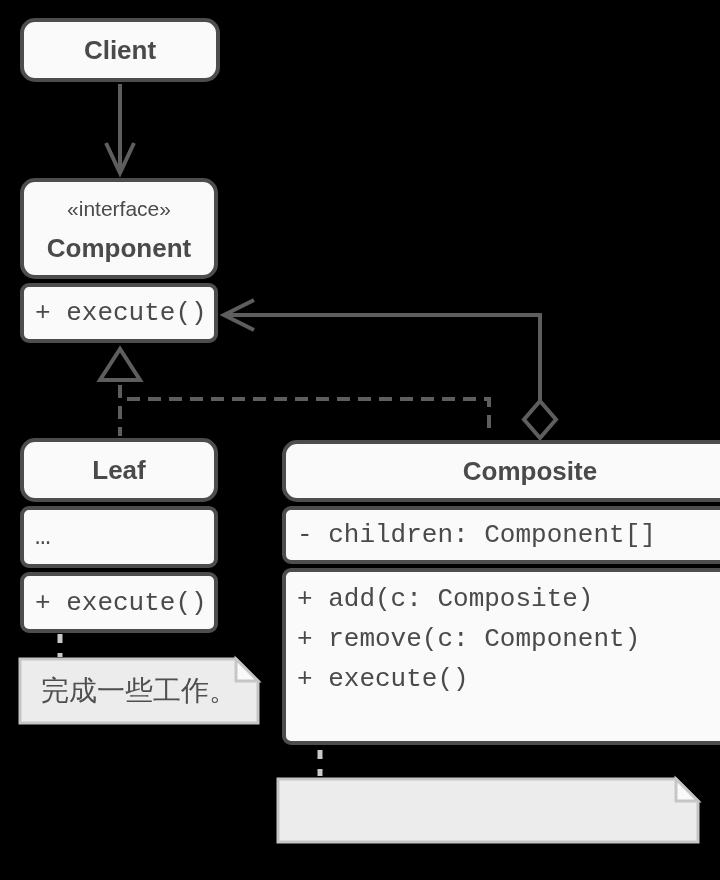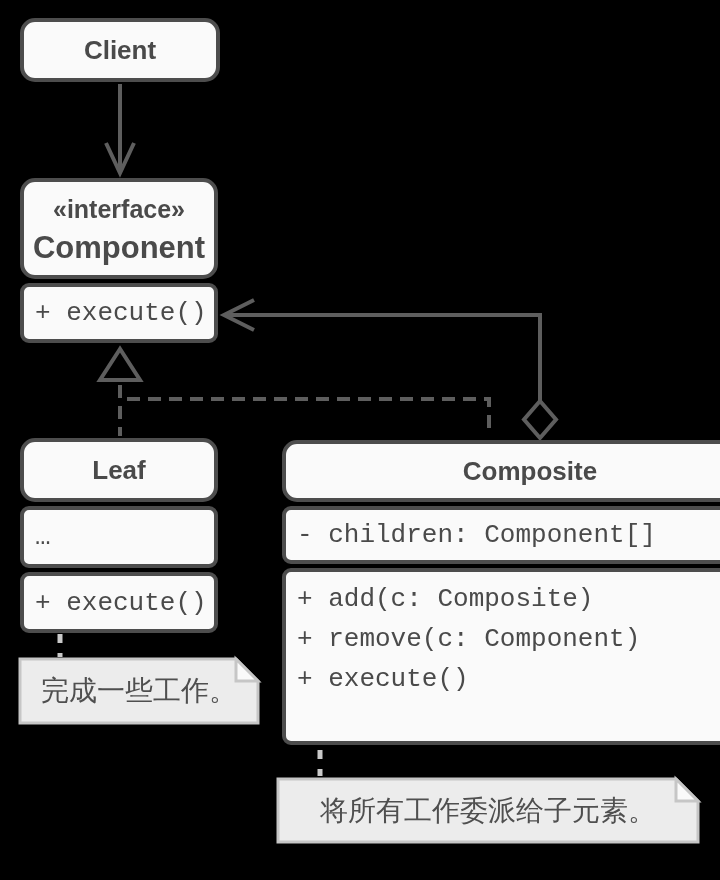--- a/index.html
+++ b/index.html
@@ -16,22 +16,22 @@
   }
   .comp + .comp { margin-top:4px;font-family:Liberation Mono, monospace; }
   .comp.title {
     display:flex; flex-direction:column; justify-content:center; align-items:center;
     font-weight:bold; font-size:26px; text-align:center;border-radius:15px;
   }
   .comp.row {
     display:flex; align-items:center; padding-left:11px; font-size:26px;
   }
   .comp.multi { padding:7px 0 0 11px; font-size:26px; line-height:40px; }
-  .stereotype { font-weight:bold; font-size:25px; line-height:38px; }
-  .cname { font-weight:bold; font-size:31px; line-height:40px; }
+  .stereotype { font-weight:normal; font-size:21px; line-height:38px; }
+  .cname { font-weight:bold; font-size:26px; line-height:40px; }
 
   #client { left:20px; top:18px; width:200px; }
   #client .title { height:64px; }
 
   #component { left:20px; top:178px; width:198px; }
   #component .title { height:101px; }
   #component .row { height:60px; }
 
   #leaf { left:20px; top:438px; width:198px; }
   #leaf .title { height:64px; }
@@ -114,15 +114,14 @@
       <span>- children: Component[]</span>
     </div>
     <div class="comp multi">
       <div>+ add(c: Composite)</div>
       <div>+ remove(c: Component)</div>
       <div>+ execute()</div>
     </div>
   </div>
 
   <div class="note-text" id="note-leaf-text">完成一些工作。</div>
-  <div class="note-text" id="note-composite-text">将所有工作委派给子元素。</div>
 
 </div>
 
 </body></html>

